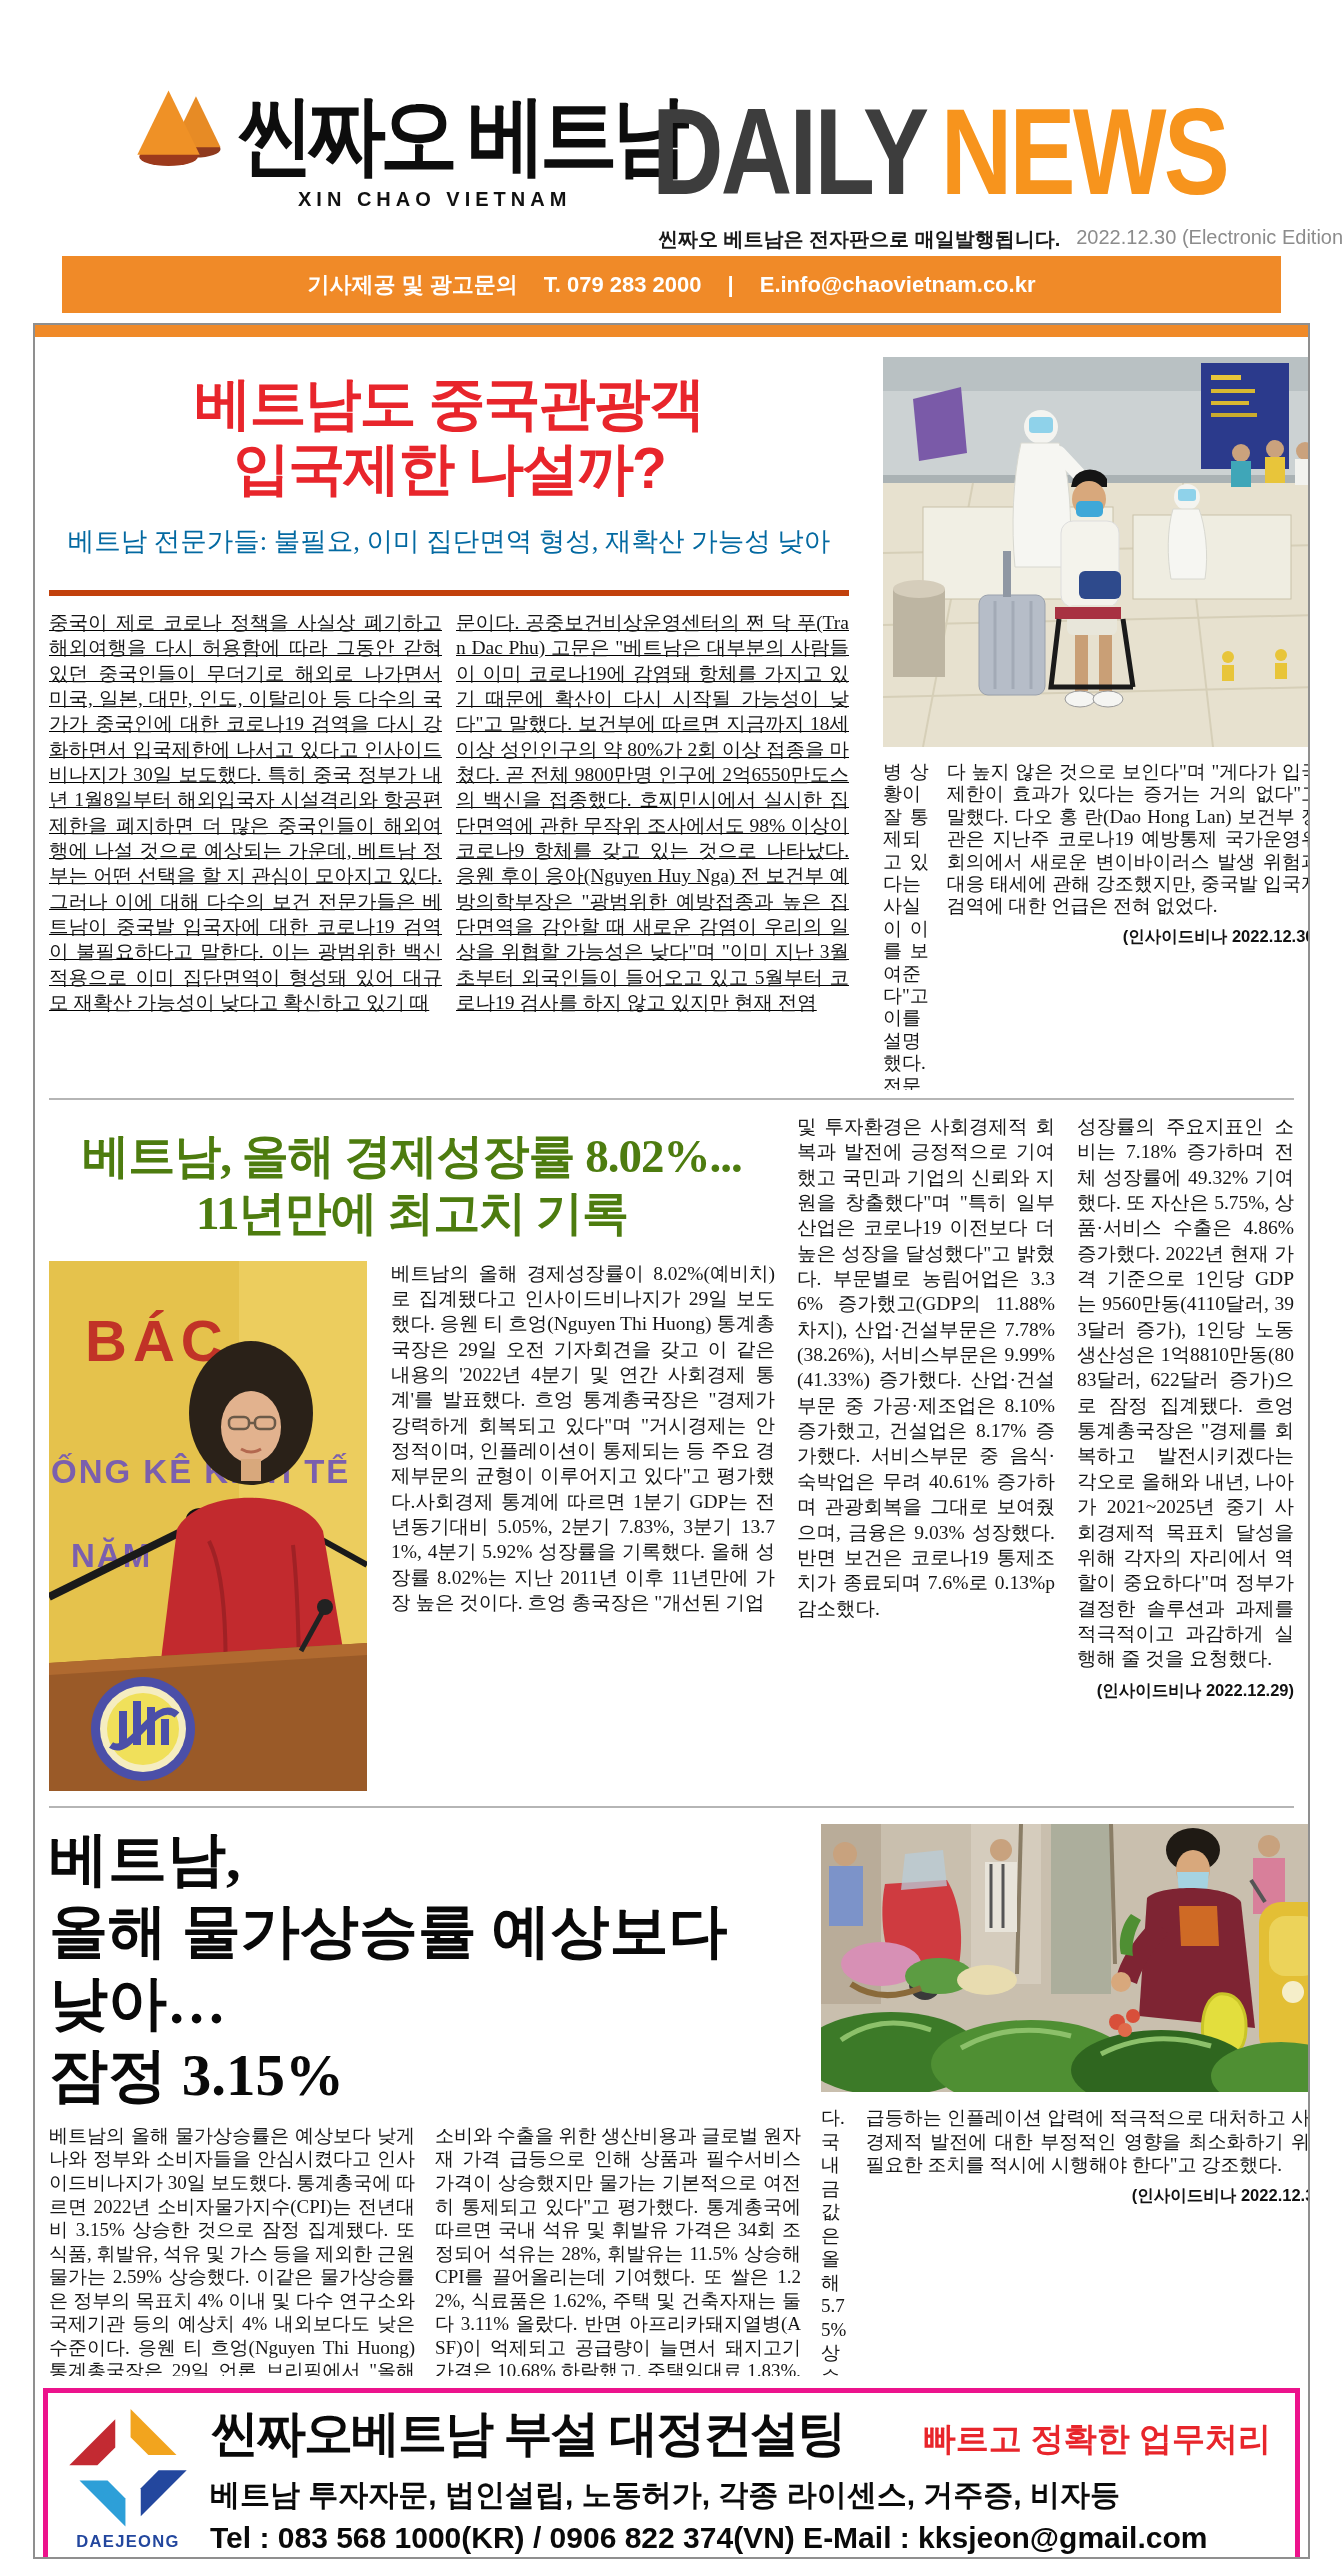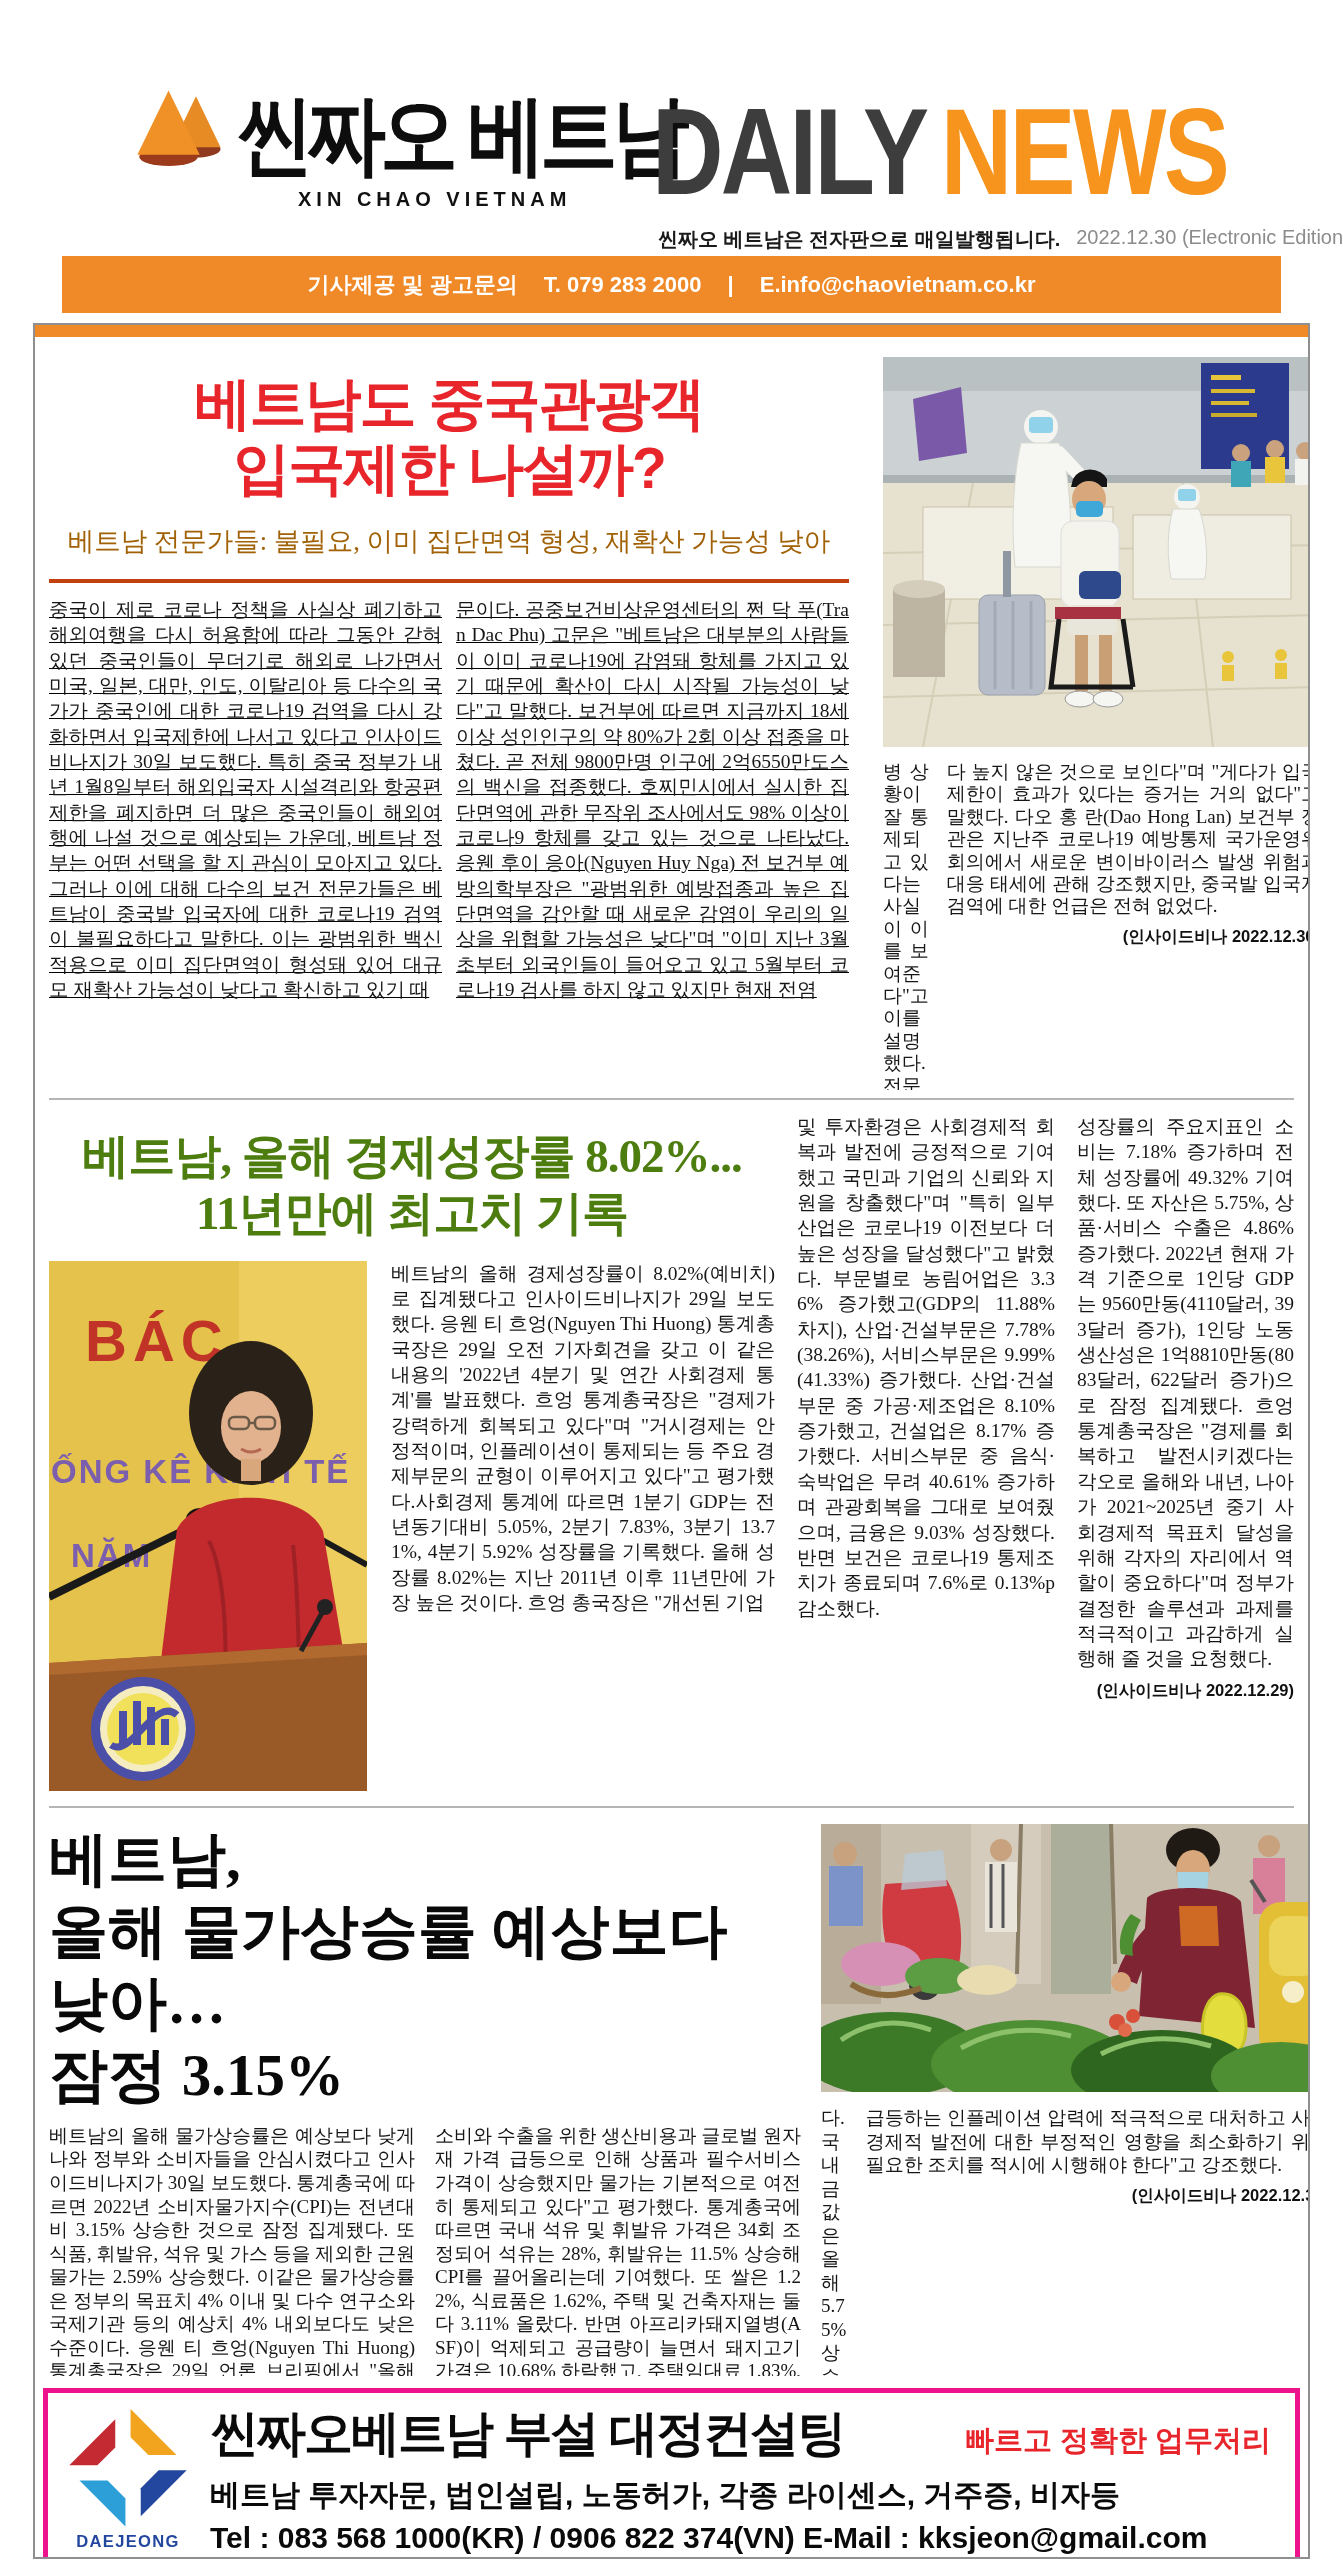--- a/index.html
+++ b/index.html
@@ -35,22 +35,22 @@
 
   .col { font-size:19.5px; line-height:1.3; text-align:justify; color:#161616; word-break:break-all; }
   .credit { margin-top:8px; text-align:right; font-family:"Liberation Sans",sans-serif;
             font-weight:700; font-size:16.5px; color:#111; }
 
   
   .a1 { height:745px; padding:8px 14px 0; display:flex; gap:34px; overflow:hidden; }
   .a1-left { width:800px; flex:none; }
   .a1-headline { margin:26px 0 0; text-align:center; color:#E8252B; font-family:"Liberation Sans",sans-serif;
                  font-weight:800; font-size:57px; line-height:1.14; letter-spacing:-2px; }
-  .a1-subtitle { margin-top:22px; padding-bottom:20px; border-bottom:4px solid #c2410c;
-                 text-align:center; font-size:26.5px; color:#a16207; }
+  .a1-subtitle { margin-top:22px; padding-bottom:31px; border-bottom:6px solid #c2410c;
+                 text-align:center; font-size:26.5px; color:#0369a1; }
   .a1-cols { display:flex; gap:14px; margin-top:14px;text-decoration:underline; }
   .a1-cols .col { flex:1; }
   .a1-right { flex:1; padding-top:12px; }
   .a1-right-cols { display:flex; gap:18px; margin-top:10px; }
   .a1-right-cols .col { flex:1; font-size:19px; line-height:1.18; }
 
   
   .a2 { height:690px; padding:0 14px; display:flex; gap:22px; overflow:hidden; }
   .a2-colA { width:726px; flex:none; }
   .a2-headline { margin:20px 0 18px; text-align:center; font-size:47px; line-height:1.22;
@@ -72,21 +72,21 @@
   .a3-right-cols .col { flex:1; font-size:19px; line-height:1.24; }
 
   
   .ad-banner { margin:12px 8px 0; border:5px solid #EC138C; display:flex; align-items:center;
                gap:18px; padding:8px 20px 12px 16px; background:#fff; }
   .daejeong-logo { flex:none; }
   .ad-main { flex:1; }
   .ad-title-row { display:flex; align-items:baseline; justify-content:space-between; }
   .ad-title { font-family:"Liberation Sans",sans-serif; font-weight:800; font-size:49px;
               letter-spacing:-2px; color:#0a0a0a; white-space:nowrap; }
-  .ad-slogan { font-family:"Liberation Sans",sans-serif; font-weight:800; font-size:29px;
+  .ad-slogan { font-family:"Liberation Sans",sans-serif; font-weight:800; font-size:33px;
                color:#E8252B; padding-right:4px; white-space:nowrap;margin-left:48px; }
   .ad-services { margin-top:8px; font-family:"Liberation Sans",sans-serif; font-weight:700;
                  font-size:30px; color:#0a0a0a; }
   .ad-contact { margin-top:5px; font-family:"Liberation Sans",sans-serif; font-weight:700;
                 font-size:30px; color:#0a0a0a; }
 
   figure { margin:0; }
 </style>
 </head>
 <body>

